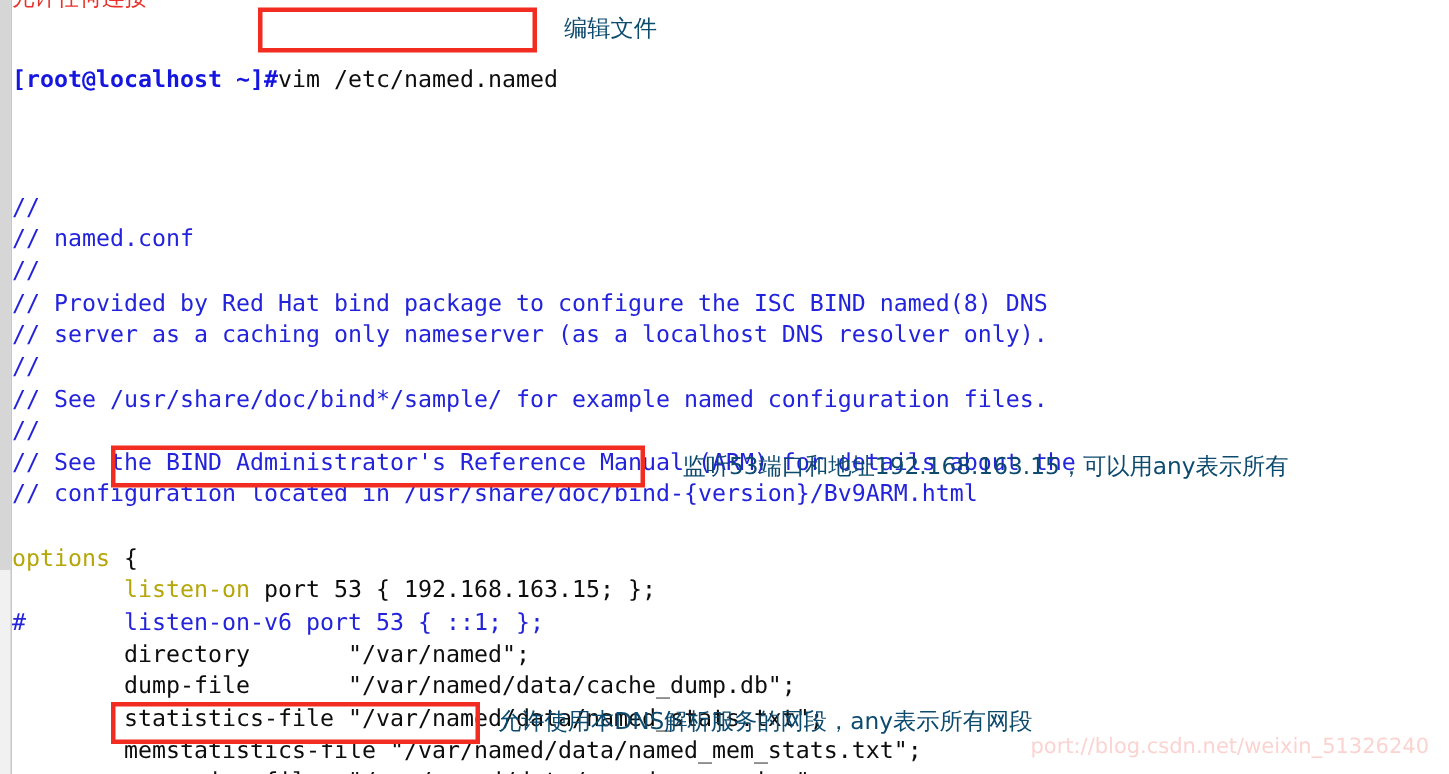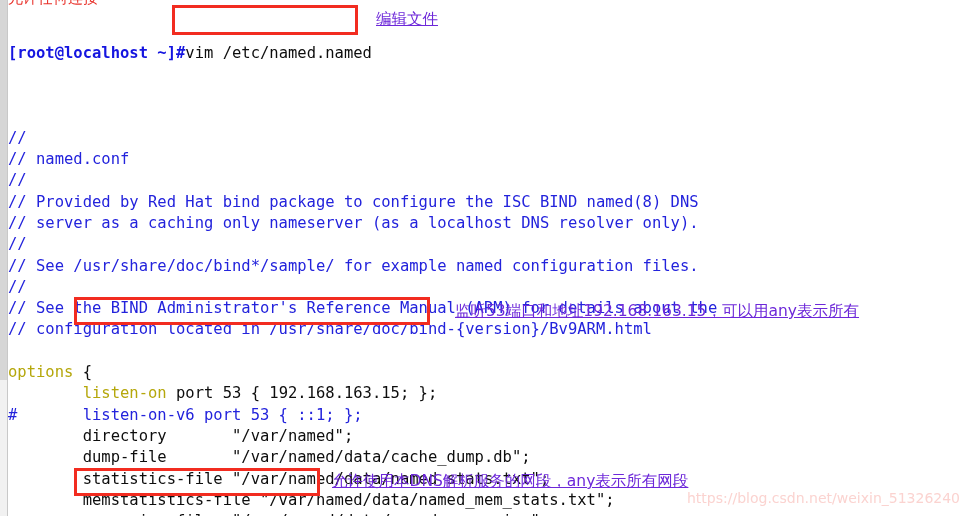--- a/index.html
+++ b/index.html
@@ -76,24 +76,23 @@
     pointer-events: none;
   }
   #box-vim        { left: 172px; top: 5px;   width: 186px; height: 30px; }
   #box-listen-on  { left: 74px;  top: 297px; width: 356px; height: 28px; }
   #box-allow-query{ left: 74px;  top: 468px; width: 246px; height: 28px; }
 
   
   .note {
     position: absolute;
     font-family: "DejaVu Sans", "Liberation Sans", sans-serif;
-    color: #6d28d9;
+    color: #0c4a6e;
     font-size: 15.5px;
     white-space: pre;
-    text-decoration: underline;
   }
   #note-edit        { left: 376px; top: 9px; }
   #note-listen-on   { left: 455px; top: 301px; }
   #note-allow-query { left: 332px; top: 471px; }
 
   
   #watermark {
     position: absolute;
     left: 687px;
     top: 490px;
@@ -118,13 +117,13 @@
 </div>
 
 <div class="redbox" id="box-vim"></div>
 <div class="redbox" id="box-listen-on"></div>
 <div class="redbox" id="box-allow-query"></div>
 
 <div class="note" id="note-edit">编辑文件</div>
 <div class="note" id="note-listen-on">监听53端口和地址192.168.163.15，可以用any表示所有</div>
 <div class="note" id="note-allow-query">允许使用本DNS解析服务的网段，any表示所有网段</div>
 
-<div id="watermark">https://blog.csdn.net/weixin_51326240</div>
+<div id="watermark">port://blog.csdn.net/weixin_51326240</div>
 
 </body></html>

